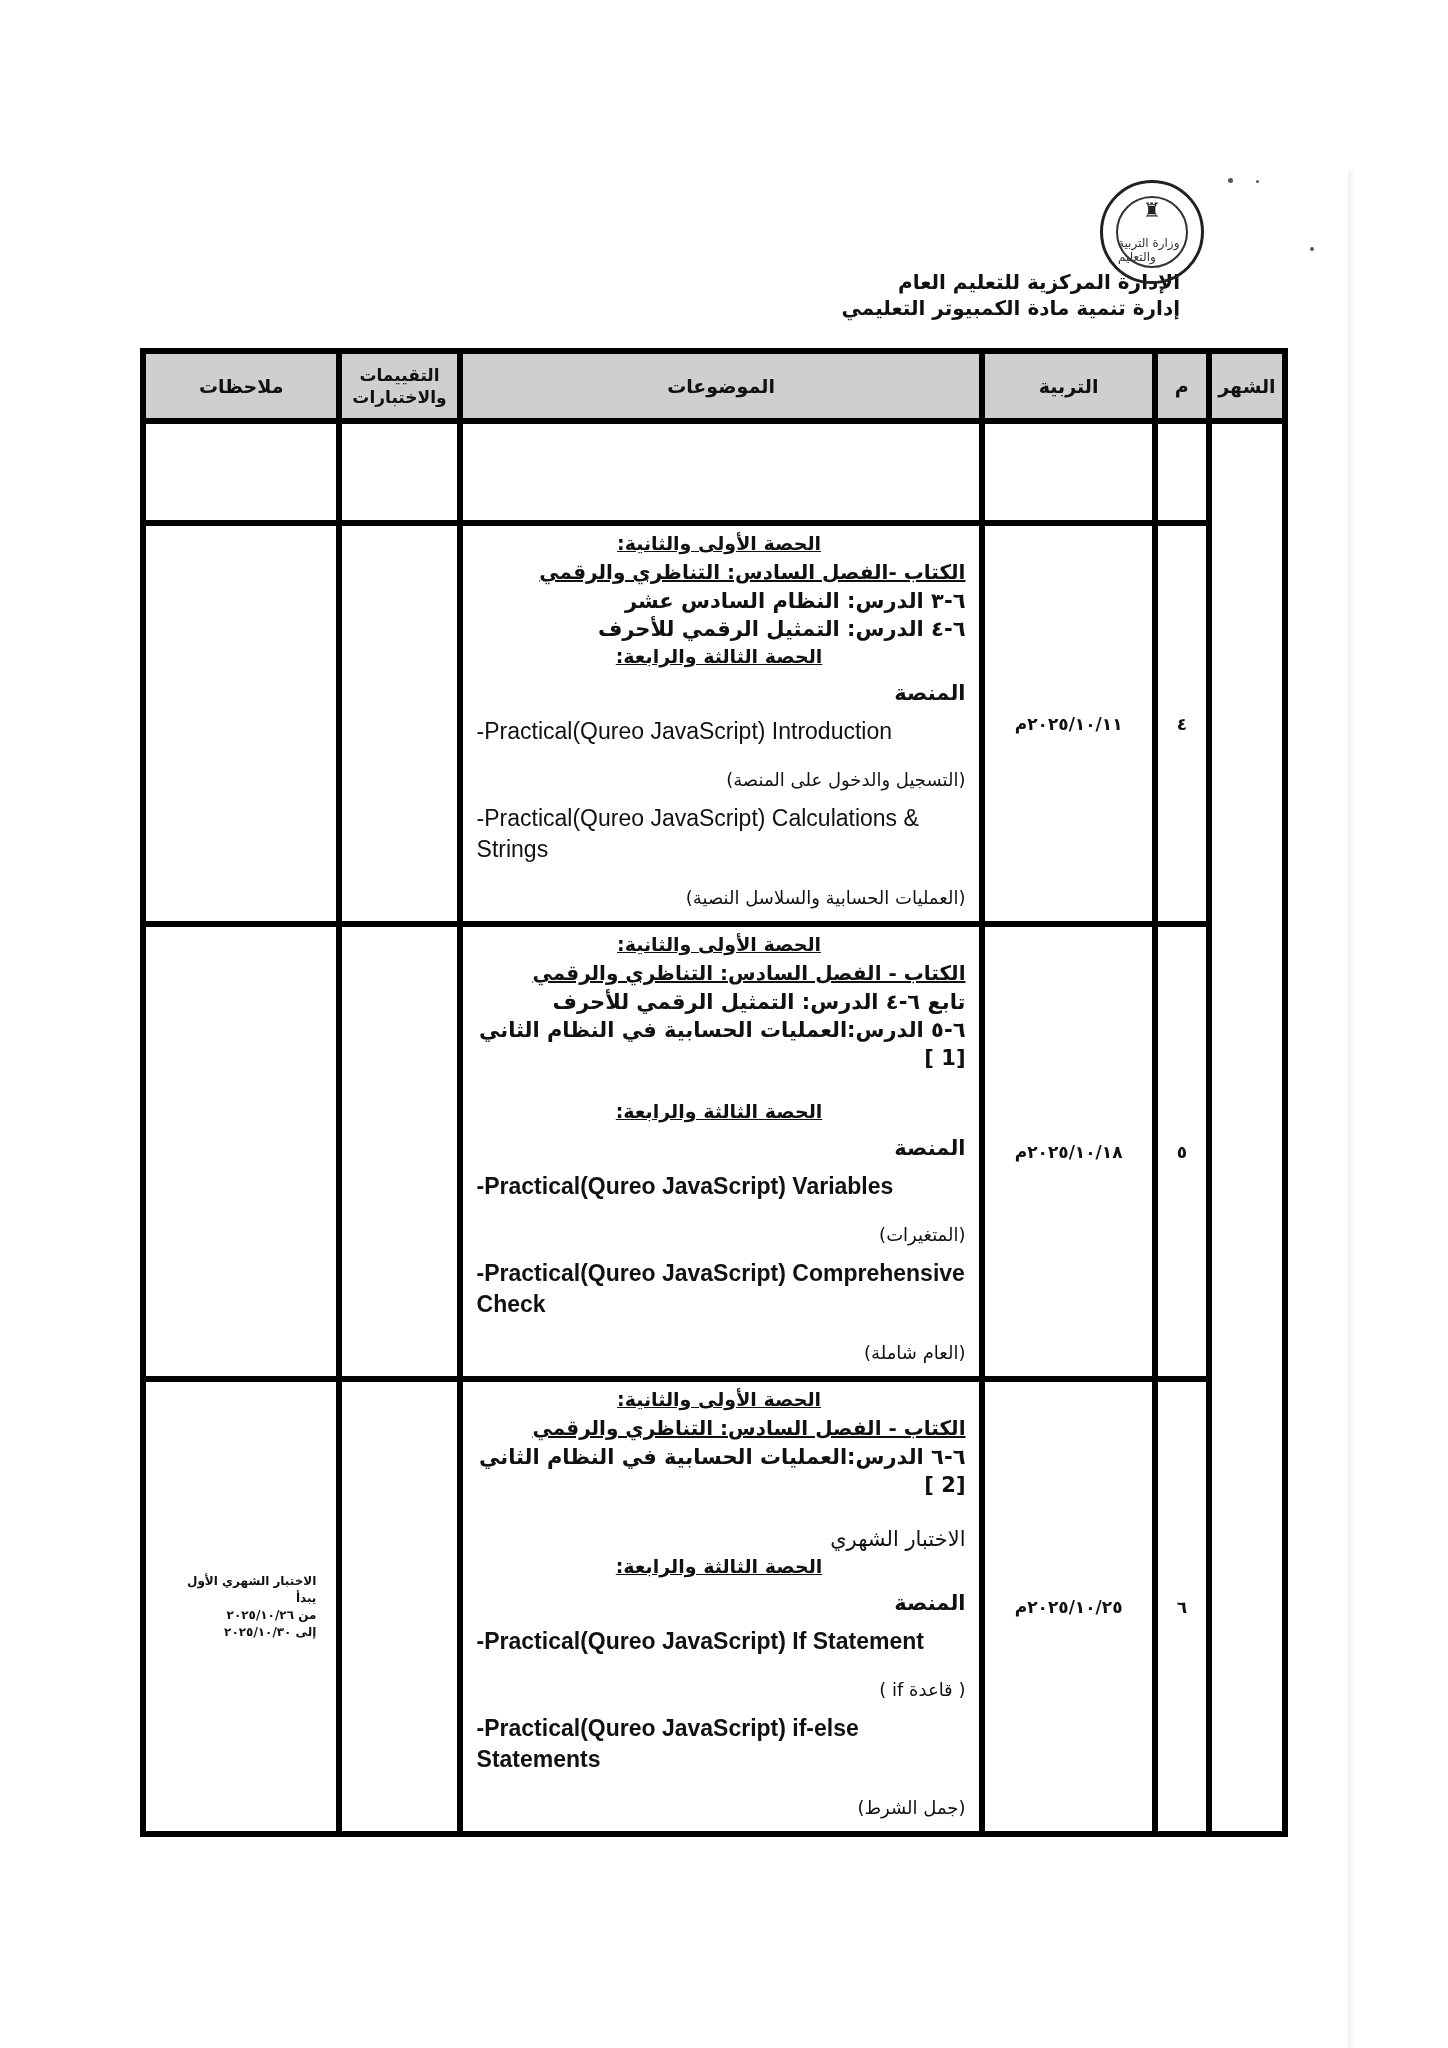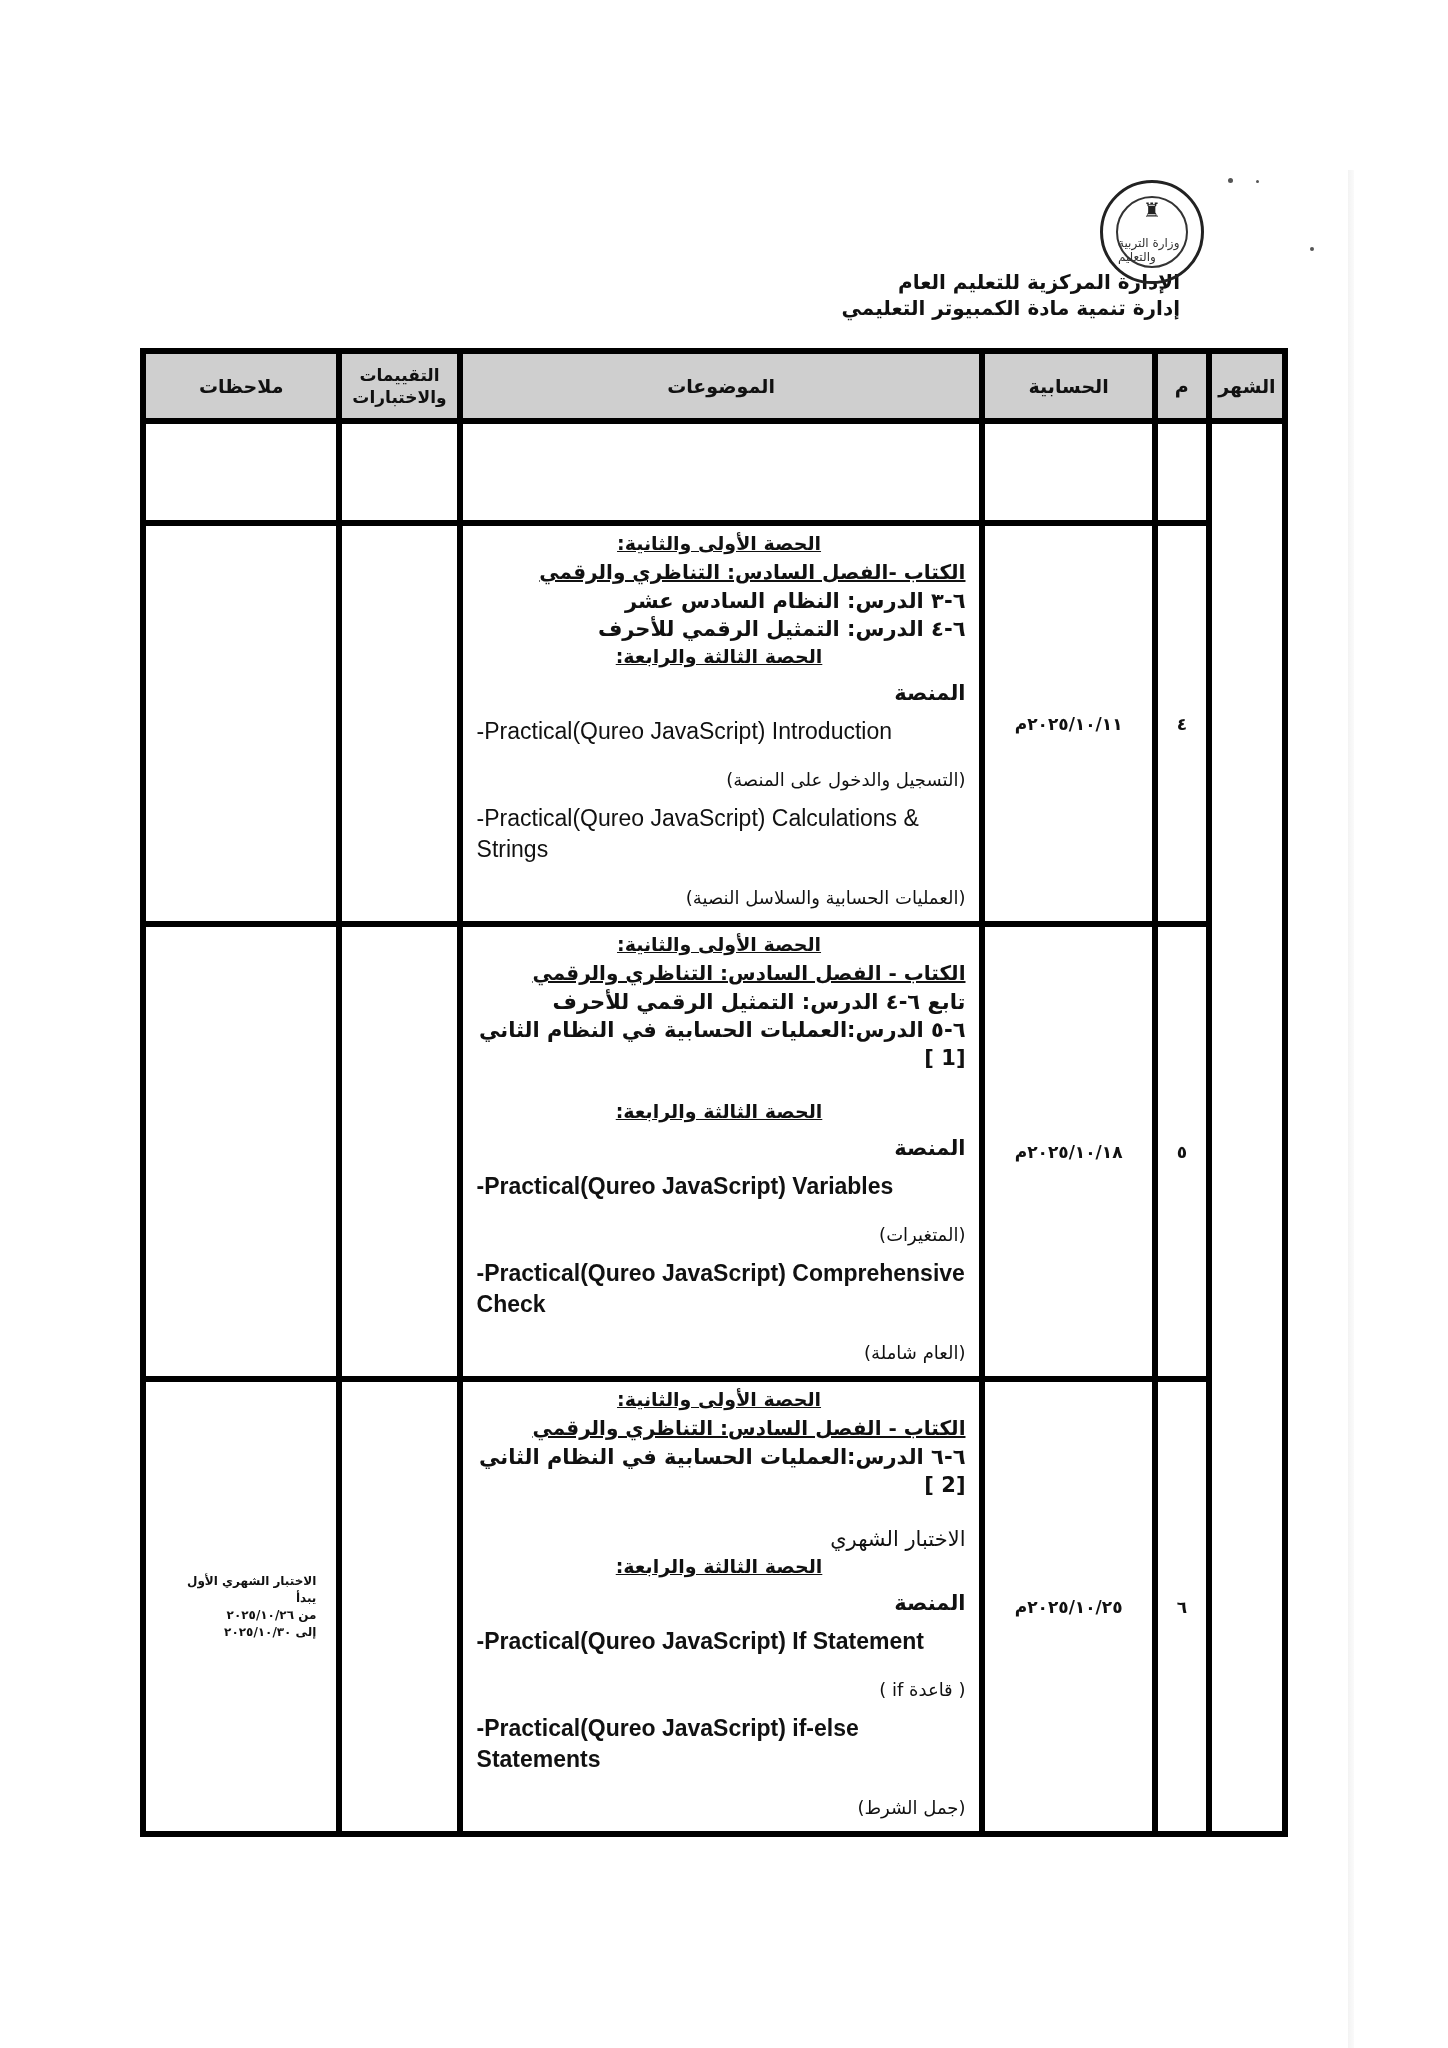--- a/index.html
+++ b/index.html
@@ -119,21 +119,21 @@
       <col class="col-m">
       <col class="col-week">
       <col class="col-topics">
       <col class="col-assess">
       <col class="col-notes">
   </colgroup>
   <thead>
     <tr>
       <th>الشهر</th>
       <th>م</th>
-      <th>الحسابية</th>
+      <th>التربية</th>
       <th>الموضوعات</th>
       <th style="font-size:17px; line-height:22px;">التقييمات والاختبارات</th>
       <th>ملاحظات</th>
     </tr>
   </thead>
   <tbody>
     <tr class="empty-row">
       <td class="month-cell" rowspan="4"></td>
       <td></td>
       <td></td>

